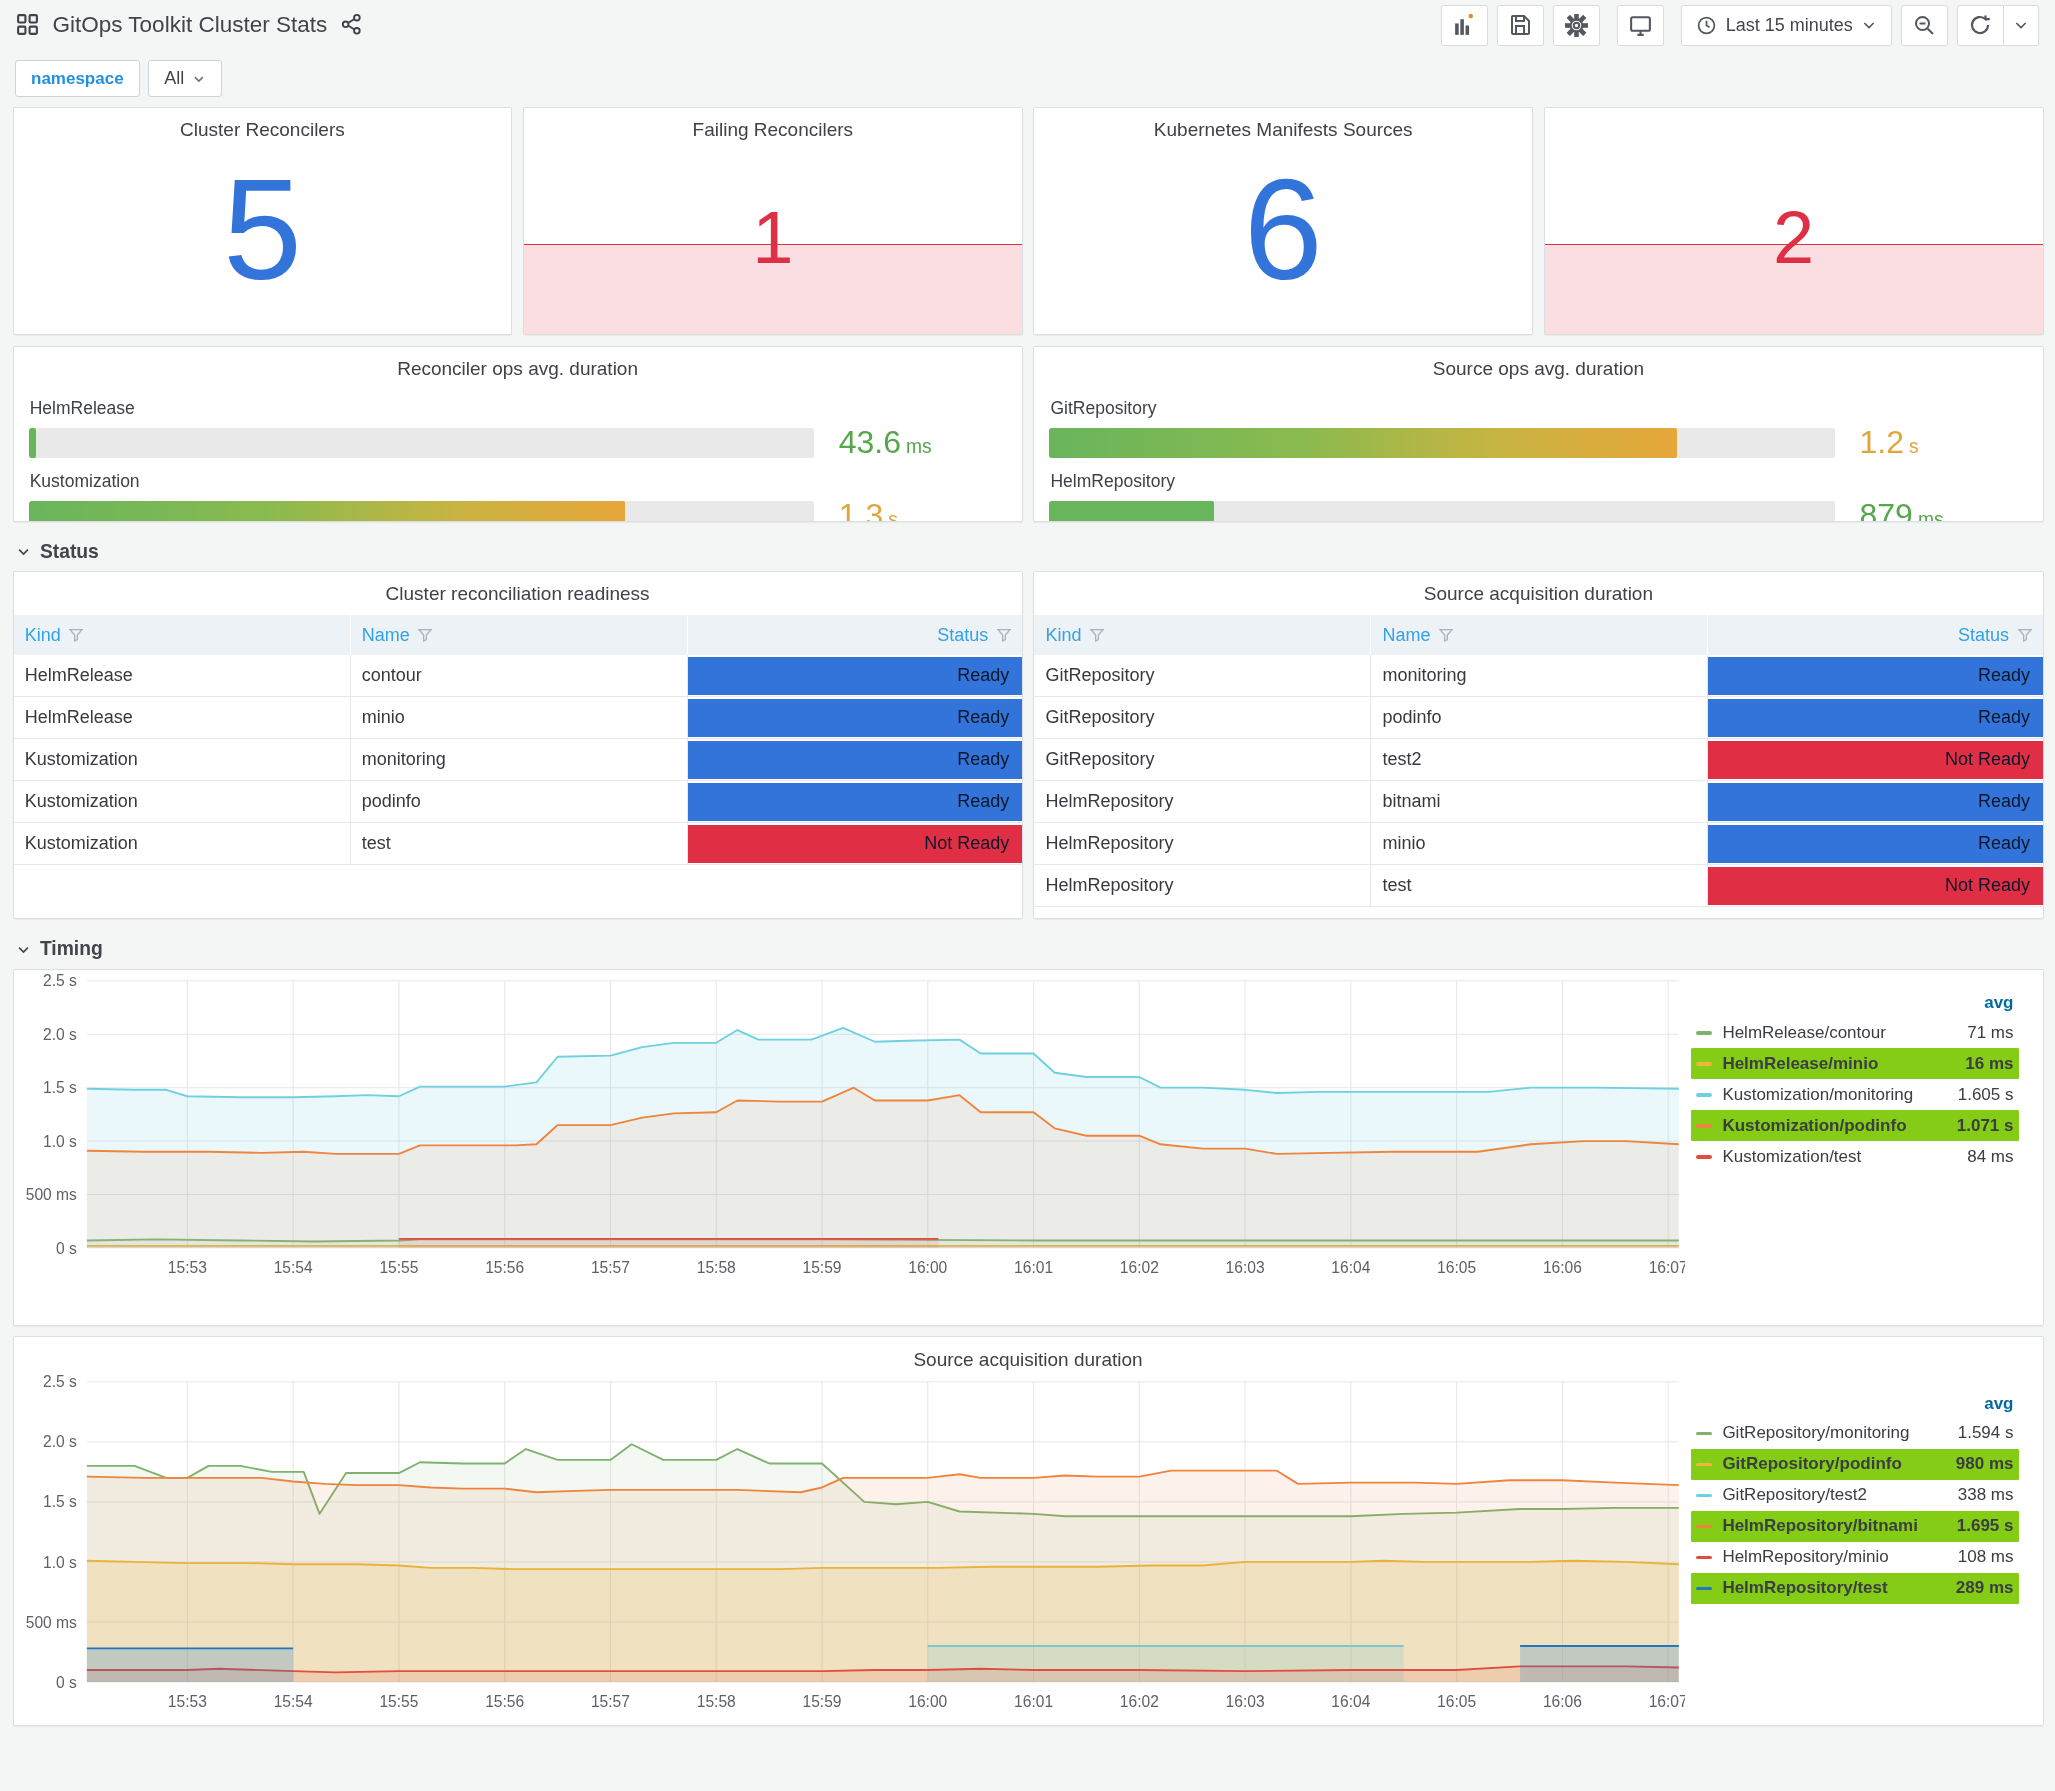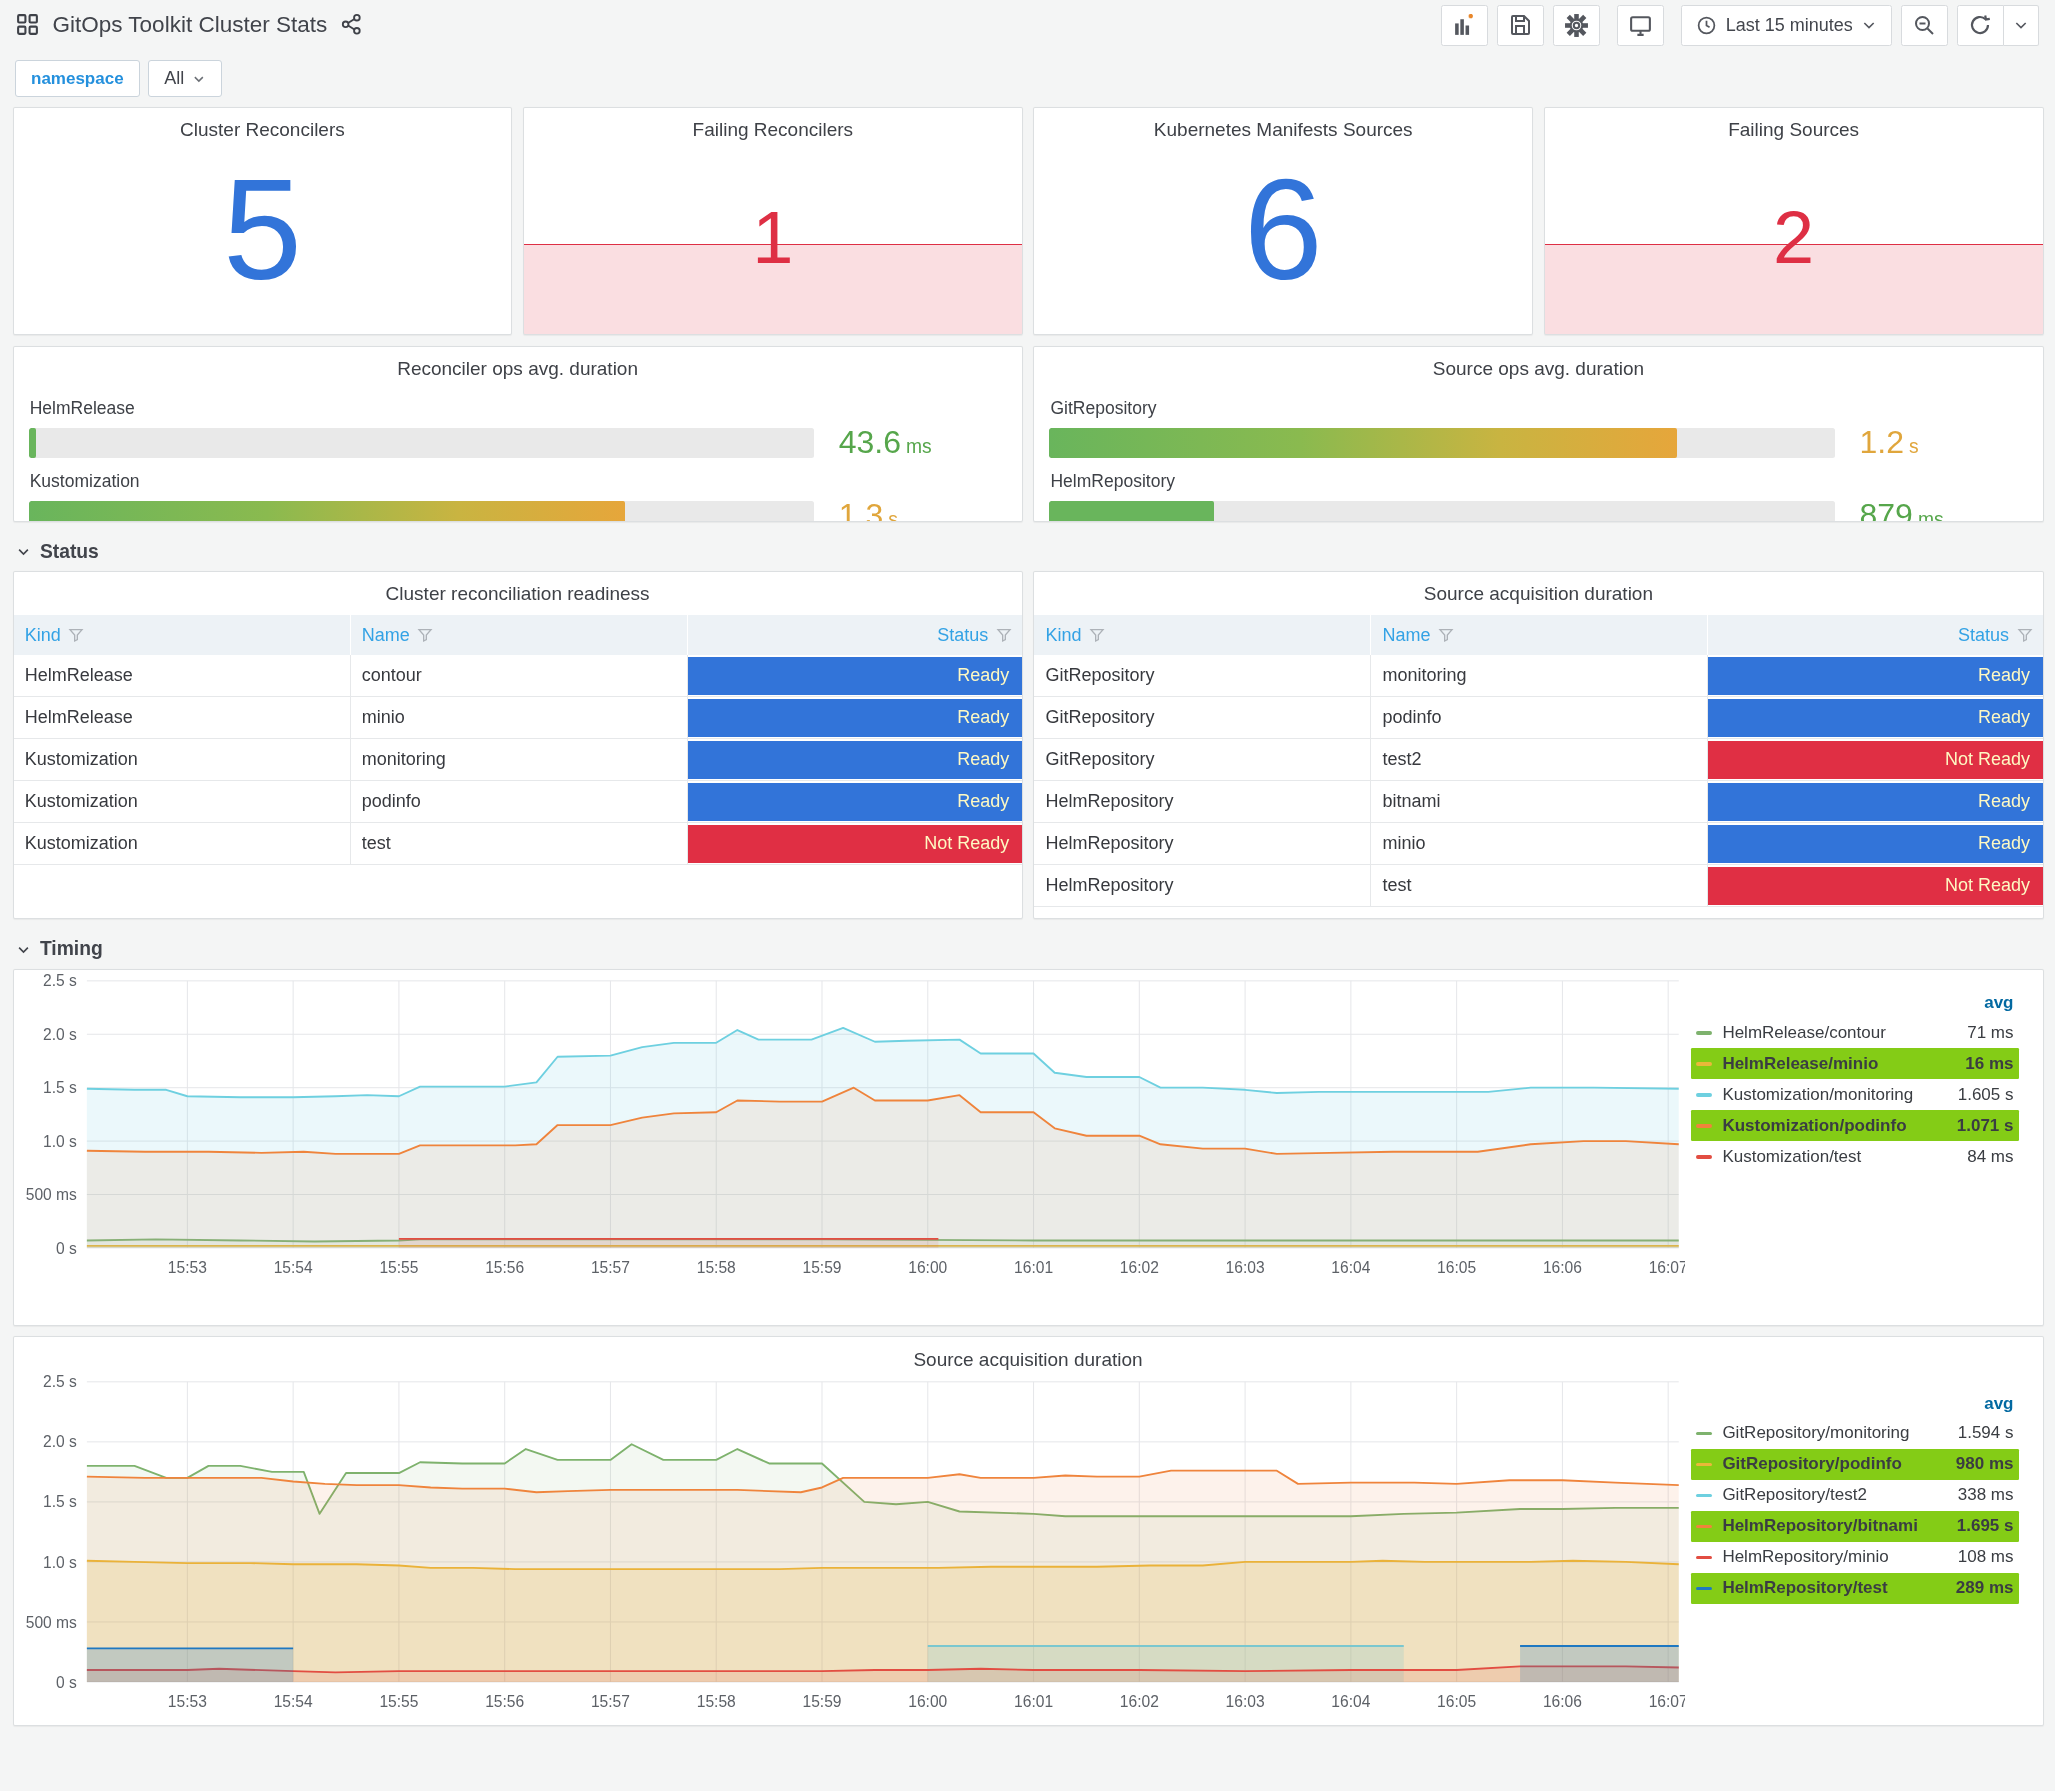--- a/index.html
+++ b/index.html
@@ -54,21 +54,21 @@
 
   
   .table-panel { flex:1; height:348px; }
   .rtable { margin-top:10px; }
   .rtable-head, .rtable-row { display:grid; grid-template-columns:337px 337px 1fr; }
   .rtable-head { background:#EDF2F6; height:40px; }
   .th { display:flex; align-items:center; gap:7.5px; font-size:18px; color:#33A2E5; padding-left:11.2px; border-right:1.2px solid #fff; cursor:pointer; }
   .th.right { justify-content:flex-end; padding-right:10px; border-right:none; }
   .rtable-row { height:42px; border-bottom:0.6px solid #E6E8EA; }
   .td { display:flex; align-items:center; font-size:18px; color:#37393E; padding-left:11.2px; border-right:0.6px solid #E6E8EA; }
-  .td.status { border-right:none; justify-content:flex-end; padding-right:12.5px; color:#fef9c3; margin:1.2px 0 1.2px 0; }
+  .td.status { border-right:none; justify-content:flex-end; padding-right:12.5px; color:#0f172a; margin:1.2px 0 1.2px 0; }
 
   
   .chart-panel { height:357px; margin-bottom:10.6px; }
   .chart-panel.tall { height:390px; margin-bottom:0; }
   .chart-body { display:flex; height:calc(100% - 39px); padding:2.5px 5px 3.7px 3.7px; }
   .chart-plot { flex:1; position:relative; }
   .chart-legend { width:353px; padding:17.5px 19px 0 6.2px; }
   .legend-header { text-align:right; color:#0369a1; font-weight:700; font-size:17px; padding:3.7px 5px; }
   .legend-row { display:flex; align-items:center; height:31px; padding:0 5px; border-radius:1.2px; }
   .legend-row.alt { background:#84cc16;font-weight:bold; }
@@ -194,21 +194,20 @@
     <div class="panel stat-panel">
       <div class="panel-title">Failing Reconcilers</div>
       <div class="spark-fill"></div>
       <div class="stat-value small" style="color: rgb(222, 47, 68);">1</div>
     </div>
     <div class="panel stat-panel">
       <div class="panel-title">Kubernetes Manifests Sources</div>
       <div class="stat-value big" style="color: rgb(50, 116, 217);">6</div>
     </div>
     <div class="panel stat-panel">
-      <div class="panel-title">Failing Sources</div>
       <div class="spark-fill"></div>
       <div class="stat-value small" style="color: rgb(222, 47, 68);">2</div>
     </div>
   </div>
 
   <div class="row">
     <div class="panel gauge-panel">
       <div class="panel-title">Reconciler ops avg. duration</div>
       <div class="gauge-rows">
         <div class="gauge-row">

